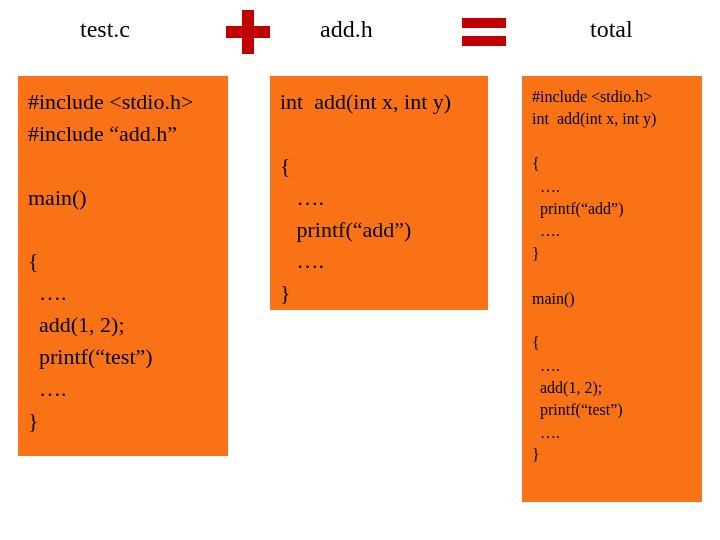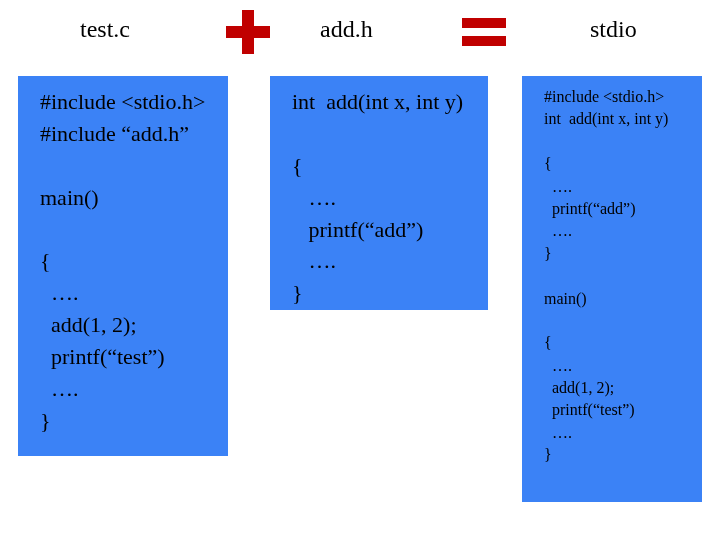--- a/index.html
+++ b/index.html
@@ -54,22 +54,22 @@
     position: absolute;
     left: 0;
     width: 44px;
     height: 10px;
     background: #c00000;
   }
   .eq .b1 { top: 2px; }
   .eq .b2 { top: 20px; }
   .panel {
     position: absolute;
-    background: #3b82f6;
-    padding: 10px 22px;
+    background: #f97316;
+    padding: 10px 10px;
     white-space: pre;
   }
   .panel-test {
     top: 76px;
     left: 18px;
     width: 210px;
     height: 380px;
     font-size: 22px;
     line-height: 1.45;
   }
@@ -89,21 +89,21 @@
     font-size: 16px;
     line-height: 1.4;
   }
 </style>
 </head>
 <body>
 
 <div class="headers">
   <div class="hdr" style="left:80px;">test.c</div>
   <div class="hdr" style="left:320px;text-align:right;">add.h</div>
-  <div class="hdr" style="left:590px;">stdio</div>
+  <div class="hdr" style="left:590px;">total</div>
 </div>
 
 <div class="plus">
   <div class="hbar"></div>
   <div class="vbar"></div>
 </div>
 
 <div class="eq">
   <div class="bar b1"></div>
   <div class="bar b2"></div>

